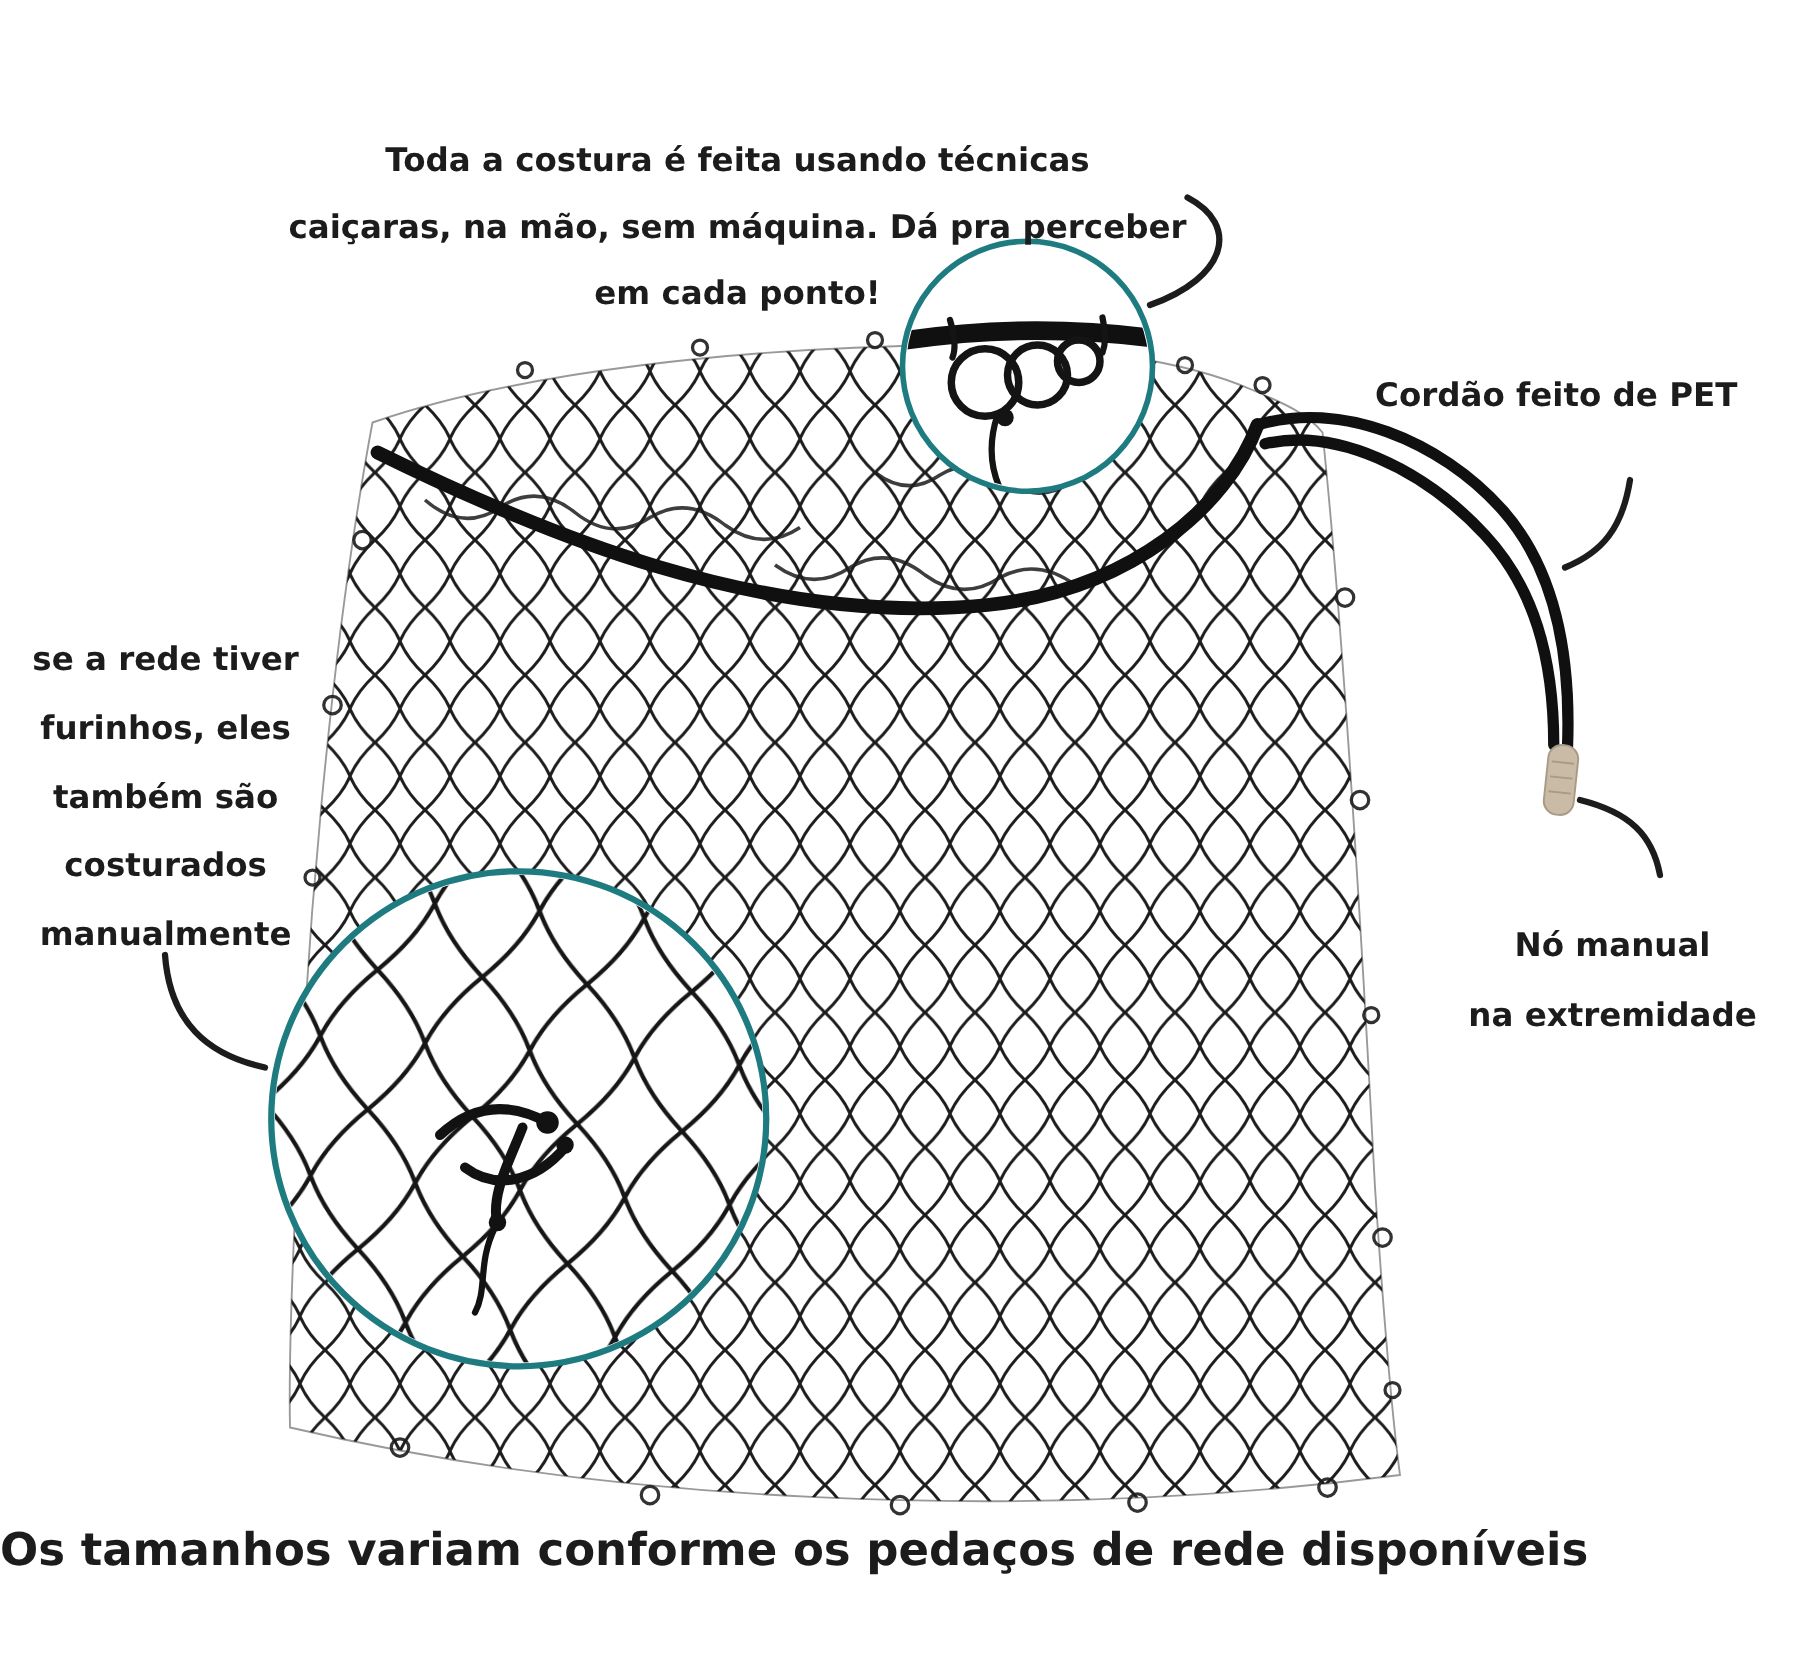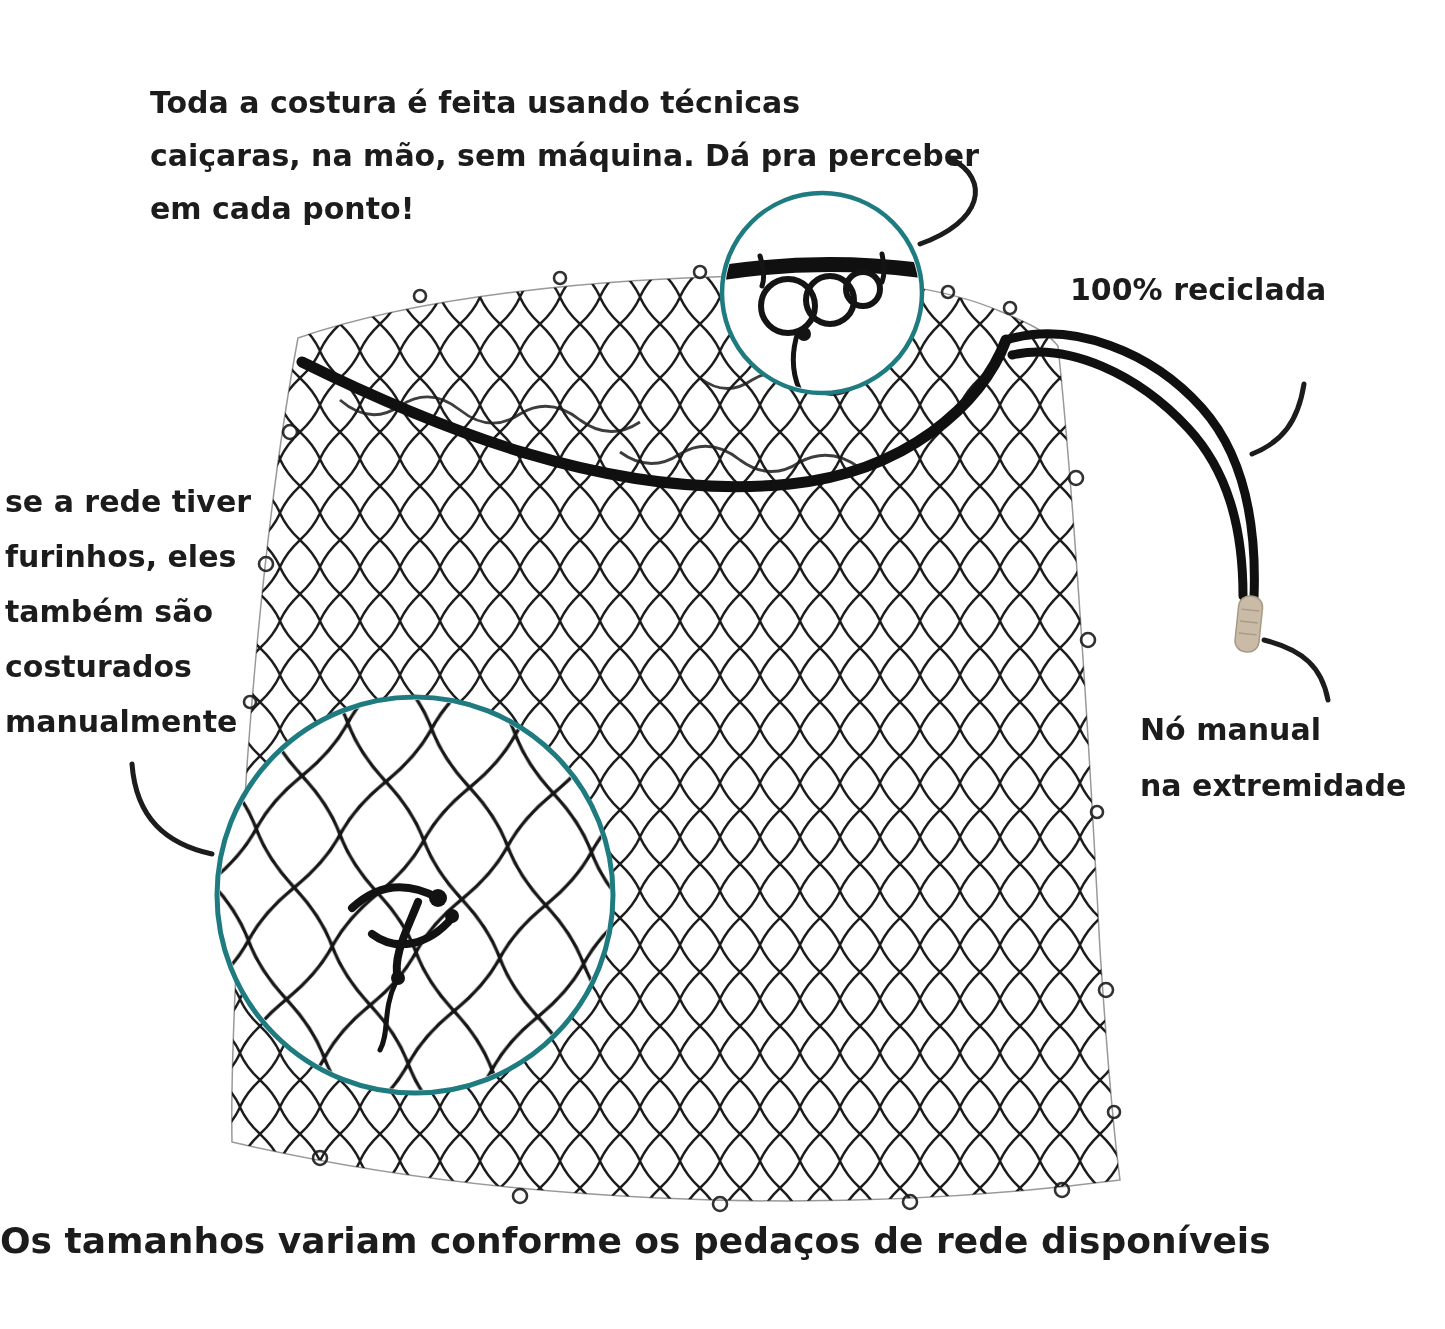--- a/index.html
+++ b/index.html
@@ -7,25 +7,27 @@
     position:relative;
     width:1445px;height:1329px;
     background:var(--paper,#fff);
     overflow:hidden;
     font-family:"DejaVu Sans","Liberation Sans",sans-serif;
     color:var(--ink,#1c1c1c);
   }
   .illustration{position:absolute;left:0;top:0;width:1445px;height:1329px;}
   .ann{
     position:absolute;
+    text-align:center;
     font-weight:600;
-    font-size:30px;
+    font-size:26px;
     line-height:53px;
     color:var(--ink,#1c1c1c);
     white-space:nowrap;
+    margin-top:27px;
   }
   .ann .line{display:block;}
   .ann-stitching{left:150px;top:76px;width:880px;}
   .ann-cord{left:1070px;top:262px;width:350px;line-height:56px;}
   .ann-holes{left:5px;top:474px;width:255px;line-height:55px;}
   .ann-knot{left:1140px;top:702px;width:300px;line-height:56px;}
   .caption{
     position:absolute;left:0;top:1220px;width:1445px;
     font-weight:600;font-size:36px;
     color:var(--ink,#1c1c1c);
@@ -146,21 +148,21 @@
     </g>
   </svg>
 
   <div class="ann ann-stitching">
     <span class="line">Toda a costura é feita usando técnicas</span>
     <span class="line">caiçaras, na mão, sem máquina. Dá pra perceber</span>
     <span class="line">em cada ponto!</span>
   </div>
 
   <div class="ann ann-cord">
-    <span class="line">100% reciclada</span>
+    <span class="line">Cordão feito de PET</span>
   </div>
 
   <div class="ann ann-knot">
     <span class="line">Nó manual</span>
     <span class="line">na extremidade</span>
   </div>
 
   <div class="ann ann-holes">
     <span class="line">se a rede tiver</span>
     <span class="line">furinhos, eles</span>

